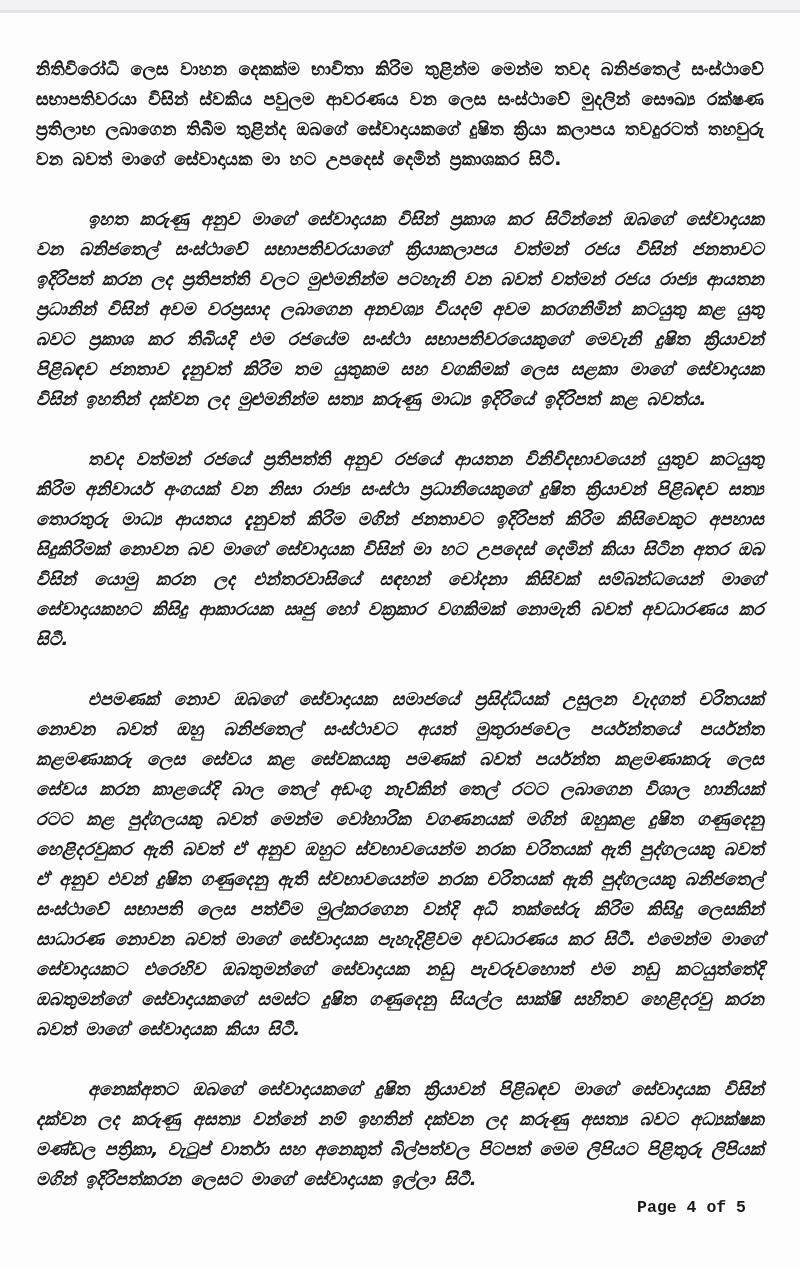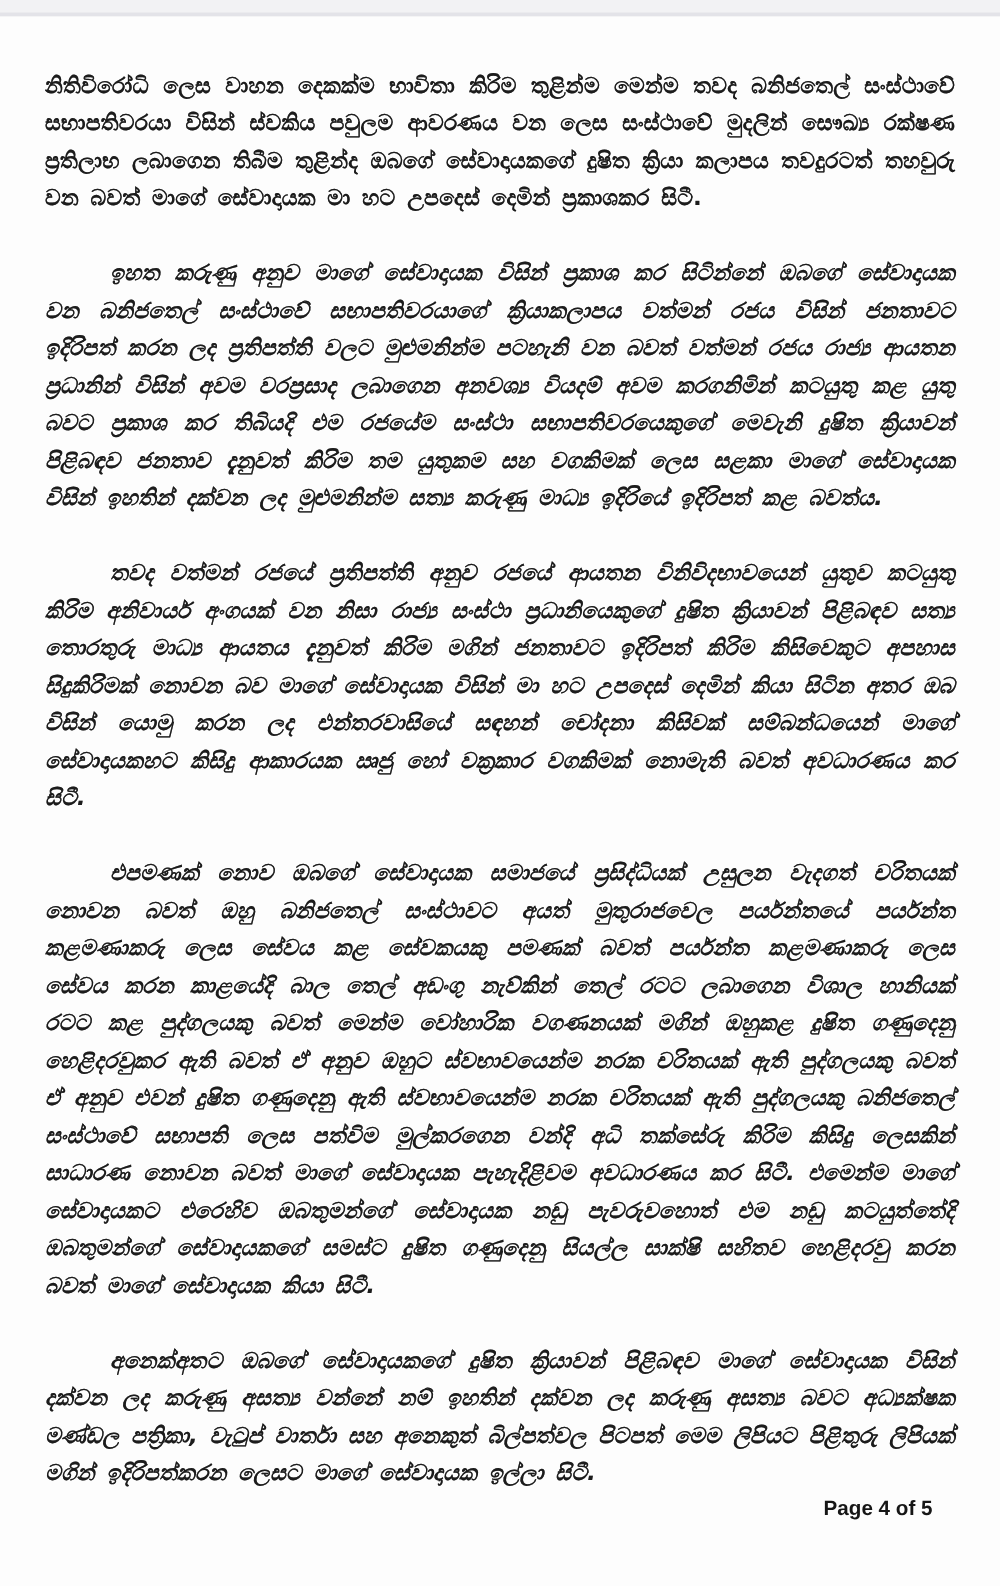--- a/index.html
+++ b/index.html
@@ -43,21 +43,21 @@
     text-shadow: 0 0 0.4px rgba(20,20,20,0.55);
   }
   .para.indent {
     text-indent: 52px;
     font-style: italic;
   }
   .footer {
     position: absolute;
     right: 54px;
     bottom: 52px;
-    font-family: Liberation Sans, sans-serif;
+    font-family: Liberation Mono, monospace;
     font-size: 16.5px;
     font-weight: 600;
     color: #161616;
   }
 </style>
 </head>
 <body>
 
 <div class="page">
   <div class="scan-strip"></div>

